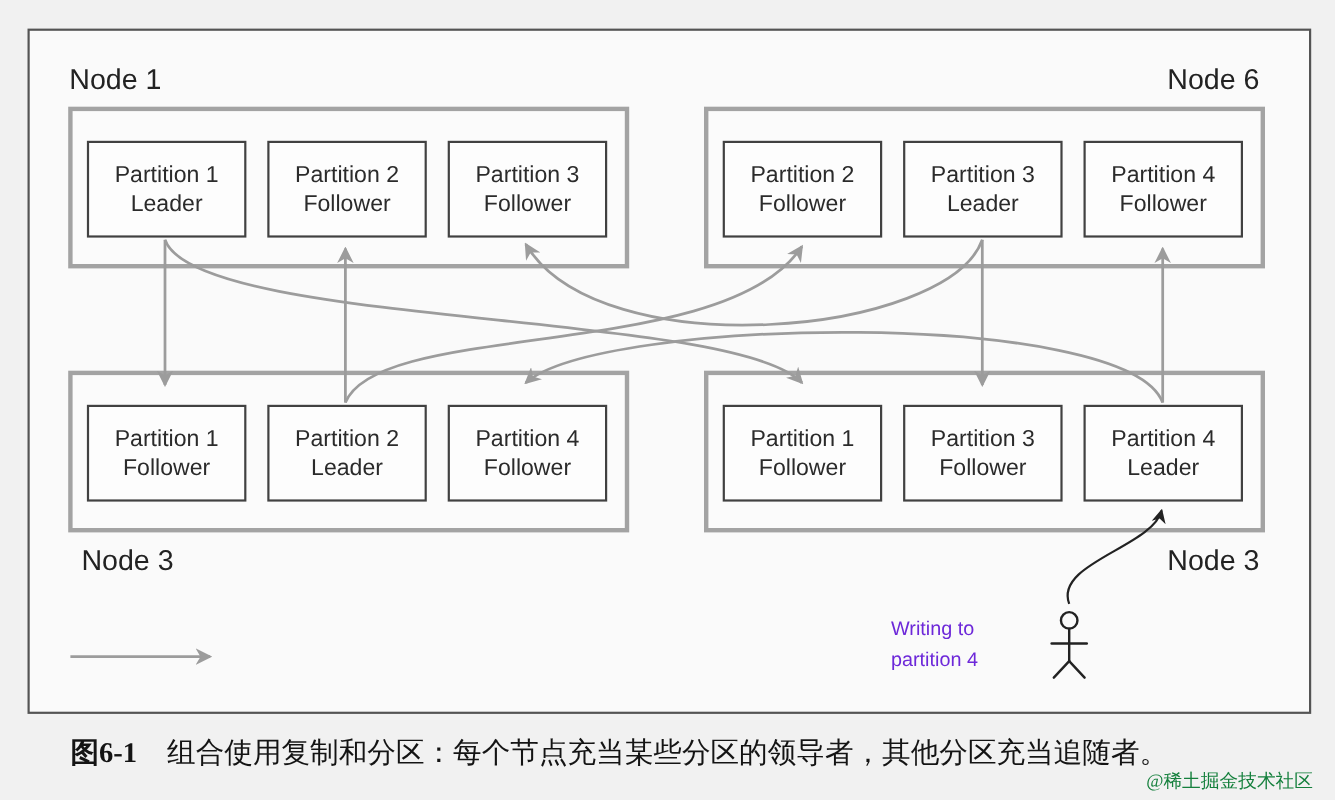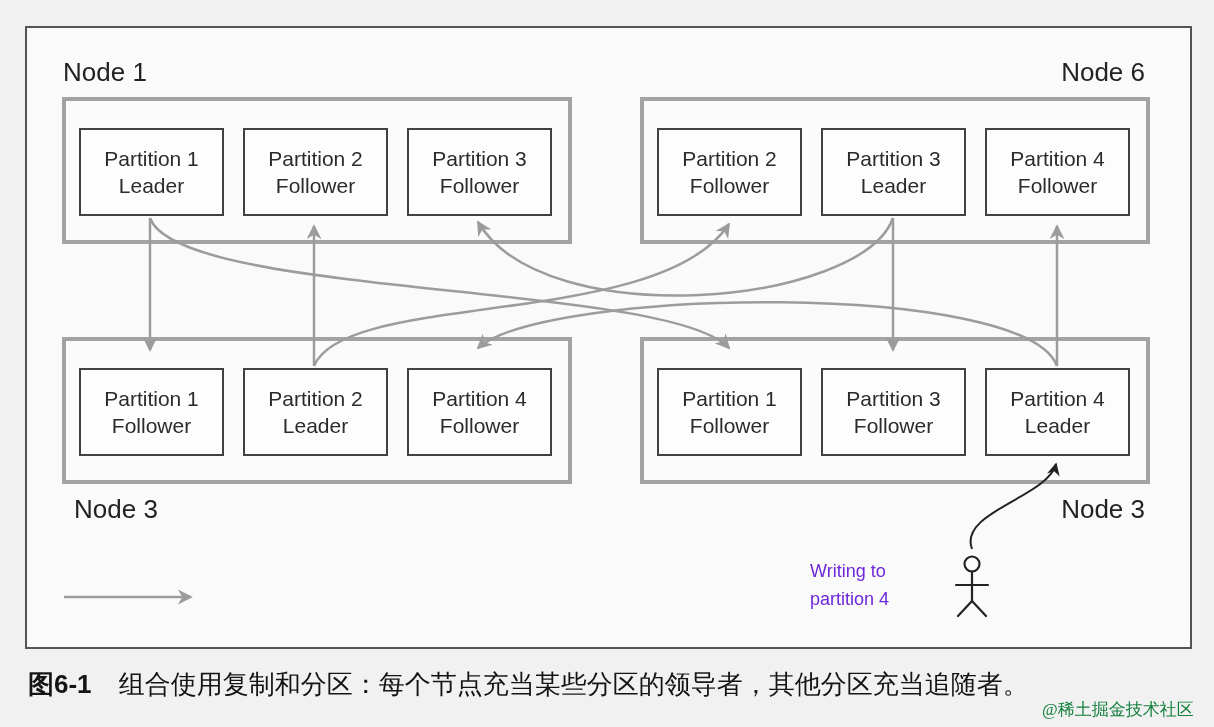--- a/index.html
+++ b/index.html
@@ -15,21 +15,21 @@
   .nl-3{left:74px;top:494px;}.nl-4{left:640px;top:494px;width:505px;text-align:right;}
   .partition{position:absolute;top:27px;width:141px;height:84px;border:2px solid #414141;
              background:#fdfdfd;display:flex;flex-direction:column;align-items:center;
              justify-content:center;text-align:center;font-size:21px;line-height:27px;}
   .p-0{left:13px;} .p-1{left:177px;} .p-2{left:341px;}
   .overlay{position:absolute;left:0;top:0;width:1214px;height:727px;pointer-events:none;}
   .legend-text{position:absolute;left:218px;top:584px;font-size:21px;color:#2b2b2b;}
   .write-note{position:absolute;left:810px;top:557px;width:138px;text-align:left;
               font-size:18px;line-height:28px;white-space:pre-line;color:#6d28d9;}
   .caption{position:absolute;left:28px;top:667px;font-size:26px;color:#141414;white-space:nowrap;}
-  .caption .fig-label{font-weight:bold;font-family:Liberation Sans, sans-serif;}
+  .caption .fig-label{font-weight:bold;font-family:Liberation Serif, serif;margin-left:36px;}
   .caption .fig-text{font-family:"Liberation Serif",serif;margin-left:20px;}
   .watermark{position:absolute;left:1042px;top:698px;font-size:17px;color:#15803d;
              font-family:"Liberation Serif",serif;white-space:nowrap;}
 </style>
 </head>
 <body>
 
 <div class="page">
   <div class="frame"></div>
 

